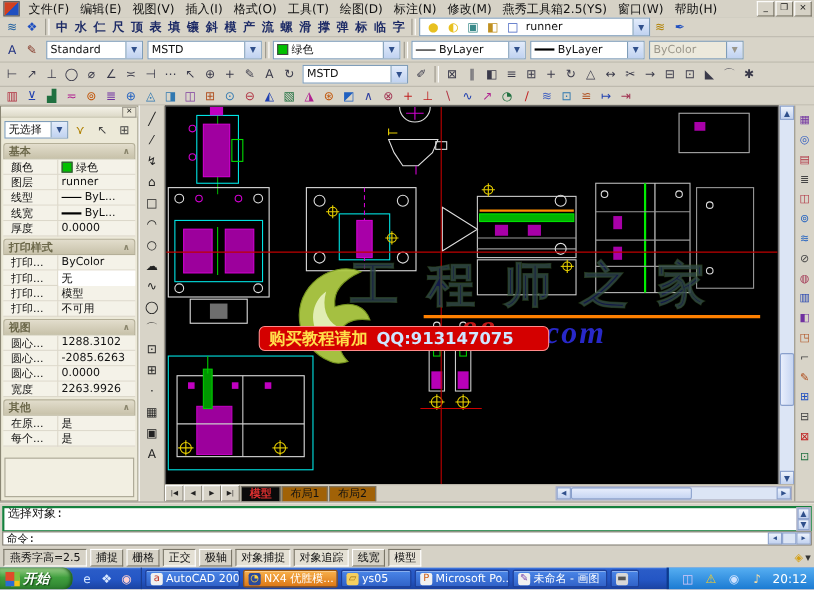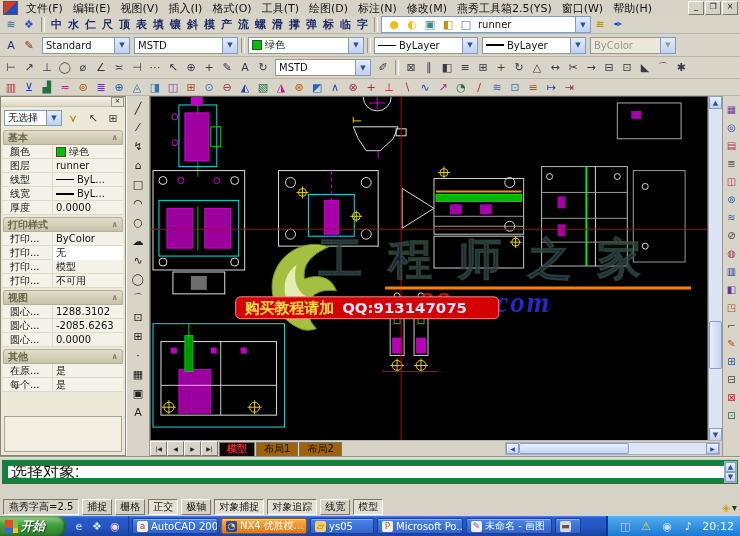--- a/index.html
+++ b/index.html
@@ -60,21 +60,21 @@
   .tabrow{position:absolute;left:0;right:0;bottom:0;height:15px;background:#d6d2c6;display:flex;align-items:center;border-top:1px solid #b8b4a8;}
   .tnav{width:15px;height:13px;font-size:6px;display:flex;align-items:center;justify-content:center;background:#d6d2c6;border:1px solid;border-color:#fff #7a7668 #7a7668 #fff;color:#222;}
   .tab{height:13px;display:flex;align-items:center;padding:0 7px;font-size:10px;border:1px solid #7a7668;border-bottom:none;background:#a16207;margin-left:1px;}
   .tab.active{background:#0a0a0a;color:#e03030;font-weight:bold;}
   .hscroll{margin-left:auto;margin-right:2px;display:flex;align-items:center;height:13px;width:215px;background:#dce5f5;border:1px solid #aab;box-sizing:border-box;}
   .harr{width:13px;height:11px;background:linear-gradient(#eef3fc,#c2d2f0);border:1px solid #8aa0cc;color:#30508c;font-size:6px;display:flex;align-items:center;justify-content:center;box-sizing:border-box;}
   .hthumb{width:110px;height:11px;background:linear-gradient(#e8eefc,#c6d5f2);border:1px solid #8aa0cc;border-radius:2px;box-sizing:border-box;}
   .htrack{flex:1;}
   
   #cmd{position:absolute;left:0;top:456px;width:740px;height:42px;background:#d6d2c6;border-top:2px groove #e8e4d8;box-sizing:border-box;}
-  .cmdhist{position:absolute;left:2px;right:2px;top:2px;height:24px;background:#fff;border:6px solid #15803d;font-family:Liberation Sans, sans-serif;font-size:16px;line-height:12px;padding:0 16px 0 3px;box-sizing:border-box;overflow:hidden;}
+  .cmdhist{position:absolute;left:2px;right:2px;top:2px;height:24px;background:#fff;border:2px solid #15803d;font-family:Liberation Mono, monospace;font-size:11px;line-height:12px;padding:0 16px 0 3px;box-sizing:border-box;overflow:hidden;}
   .histscroll{position:absolute;right:3px;top:3px;width:13px;height:22px;background:#dce5f5;border:1px solid #aab;box-sizing:border-box;}
   .cmdprompt{position:absolute;left:2px;right:2px;bottom:2px;height:13px;background:#fff;border:1px solid #7a7668;font-family:"DejaVu Sans Mono","Liberation Mono",monospace;font-size:10px;display:flex;align-items:center;padding-left:3px;box-sizing:border-box;}
   .pm{width:13px;height:11px;font-size:6px;display:flex;align-items:center;justify-content:center;background:linear-gradient(#eef3fc,#c2d2f0);border:1px solid #8aa0cc;color:#30508c;box-sizing:border-box;}
   .cmdprompt .grow{flex:1;}
   
   #status{position:absolute;left:0;top:498px;width:740px;height:18px;background:#d6d2c6;display:flex;align-items:center;padding:0 3px;box-sizing:border-box;gap:3px;}
   .stbox{height:14px;display:flex;align-items:center;padding:0 5px;border:1px solid;border-color:#7a7668 #fff #fff #7a7668;font-size:10px;white-space:nowrap;}
   .stbtn{height:14px;display:flex;align-items:center;padding:0 4px;font-size:10px;border:1px solid;border-color:#fff #7a7668 #7a7668 #fff;background:#d6d2c6;white-space:nowrap;}
   .stbtn.pressed{border-color:#7a7668 #fff #fff #7a7668;background:#e4e0d4;}
   .stright{margin-left:auto;display:flex;align-items:center;gap:2px;}
@@ -365,20 +365,24 @@
             <span class="pv">1288.3102</span>
           </div>
         <div class="prow">
             <span class="pl">圆心...</span>
             <span class="pv">-2085.6263</span>
           </div>
         <div class="prow">
             <span class="pl">圆心...</span>
             <span class="pv">0.0000</span>
           </div>
+        <div class="prow">
+            <span class="pl">宽度</span>
+            <span class="pv">2263.9926</span>
+          </div>
       </div>
 
       <div class="psec">
         <div class="psec-h">
             <span>其他</span>
             <span class="chev">∧</span>
           </div>
         <div class="prow">
             <span class="pl">在原...</span>
             <span class="pv">是</span>
@@ -608,20 +612,27 @@
   </div>
 
   <div id="cmd">
     <div class="cmdhist">
       <div>选择对象:</div>
     </div>
     <div class="histscroll">
       <span class="sarr" style="top:0;width:11px;height:10px">▲</span>
       <span class="sarr" style="bottom:0;width:11px;height:10px">▼</span>
     </div>
+    <div class="cmdprompt">
+      <span>命令:</span>
+      <span class="grow"></span>
+      <span class="pm">◀</span>
+      <span class="pm" style="background:#dce5f5"></span>
+      <span class="pm">▶</span>
+    </div>
   </div>
 
   <div id="status">
     <span class="stbox">燕秀字高=2.5</span>
     <span class="stbtn">捕捉</span>
     <span class="stbtn">栅格</span>
     <span class="stbtn pressed">正交</span>
     <span class="stbtn">极轴</span>
     <span class="stbtn pressed">对象捕捉</span>
     <span class="stbtn pressed">对象追踪</span>

